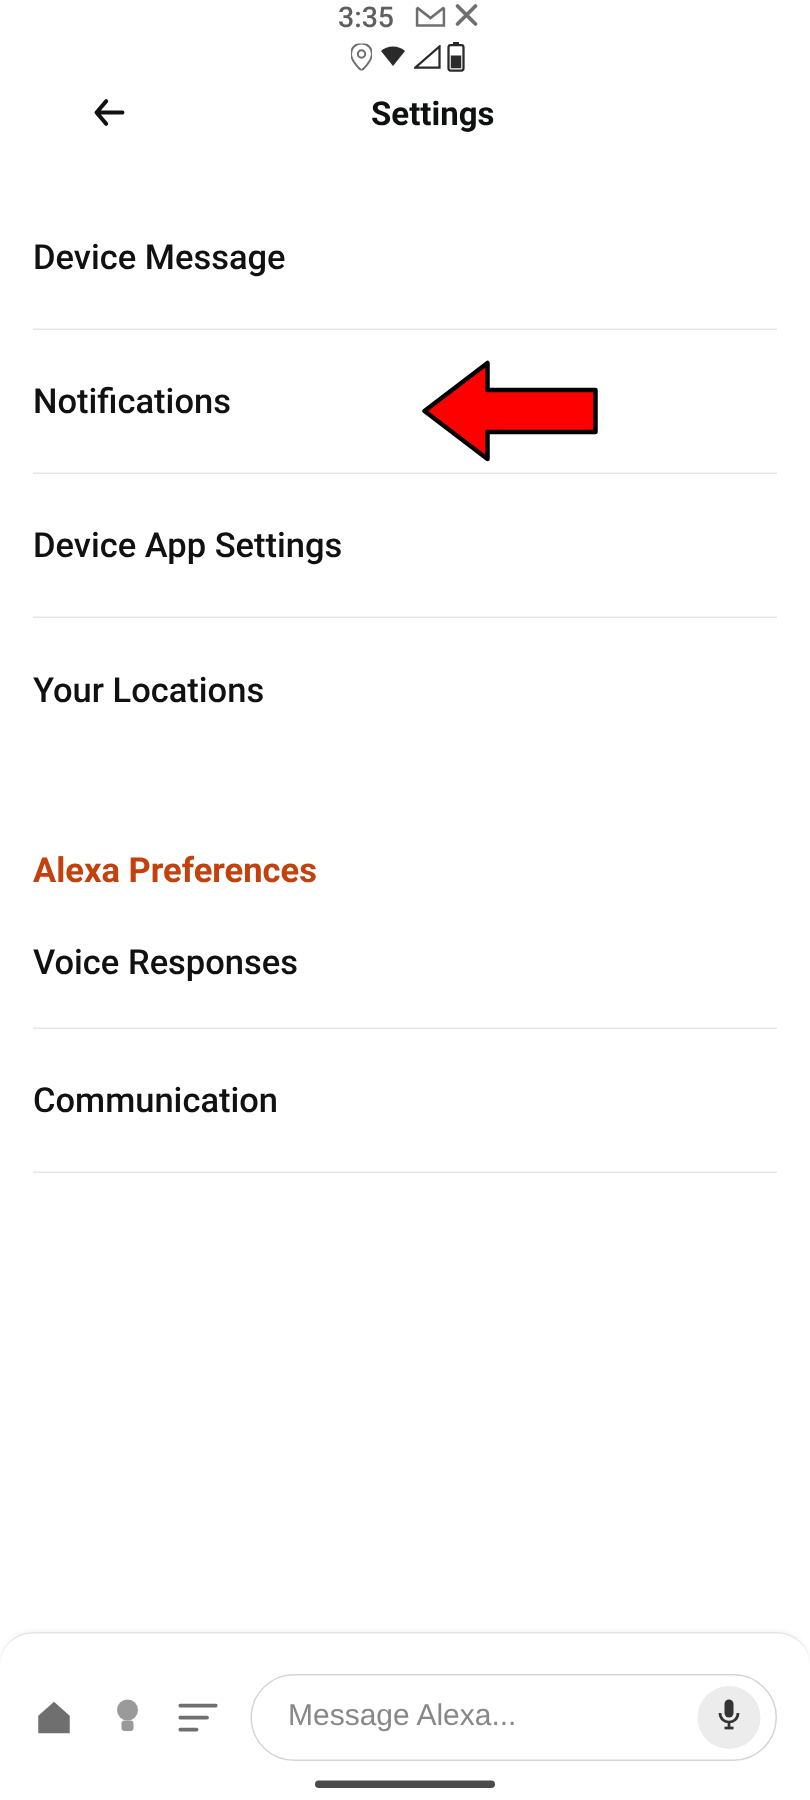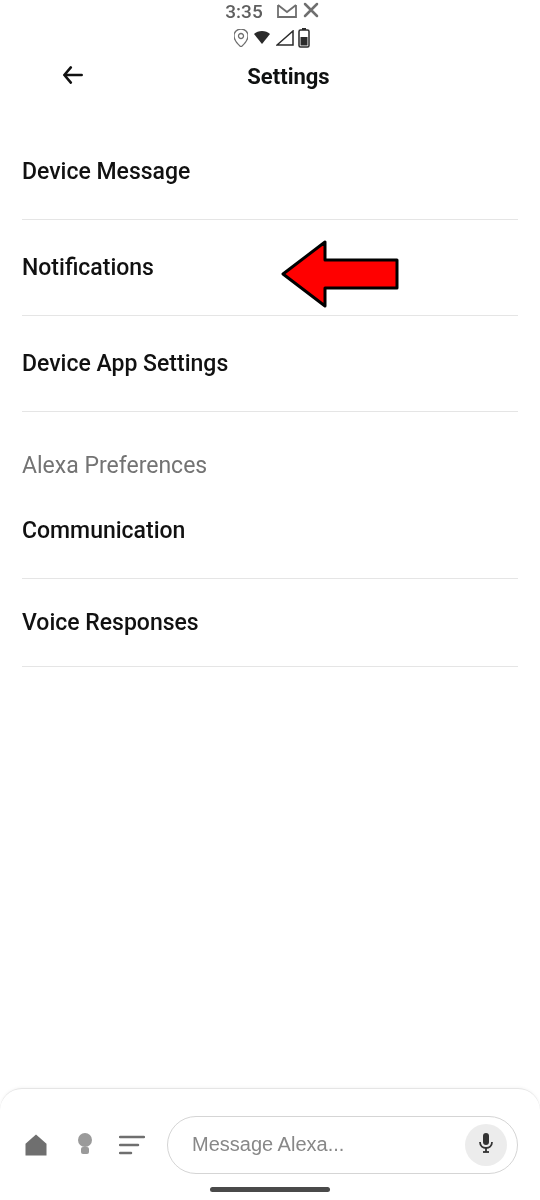--- a/index.html
+++ b/index.html
@@ -86,23 +86,23 @@
       font-weight: 500;
       color: #111;
       cursor: pointer;
     }
     .settings-item:last-child {
       border-bottom: 1px solid #e5e5e5;
     }
 
     .section-header {
       font-size: 23px;
-      font-weight: 400;
-      color: #737373;
-      margin-top: 40px;
+      font-weight: 700;
+      color: #c2410c;
+      margin-top: 59px;
       margin-bottom: 4px;
       padding: 0 0;
     }
 
     
     .arrow-annotation {
       position: absolute;
       left: 275px;
       top: 234px;
       pointer-events: none;
@@ -234,28 +234,31 @@
 <div class="settings-list">
   <div class="settings-item">
     <span>Device Message</span>
   </div>
   <div class="settings-item">
     <span>Notifications</span>
   </div>
   <div class="settings-item">
     <span>Device App Settings</span>
   </div>
+  <div class="settings-item" style="border-bottom:none">
+    <span>Your Locations</span>
+  </div>
 
   <div class="section-header">Alexa Preferences</div>
 
+  <div class="settings-item" style="min-height:88px">
+    <span>Voice Responses</span>
+  </div>
   <div class="settings-item">
     <span>Communication</span>
-  </div>
-  <div class="settings-item" style="min-height:88px">
-    <span>Voice Responses</span>
   </div>
 </div>
 
 <div class="arrow-annotation">
   <svg width="130" height="80" viewBox="0 0 130 80">
     <g>
       <path d="M 8 40 L 50 8 L 50 26 L 122 26 L 122 54 L 50 54 L 50 72 Z" fill="#ff0000" stroke="#000" stroke-width="3" stroke-linejoin="round"></path>
     </g>
   </svg>
 </div>

